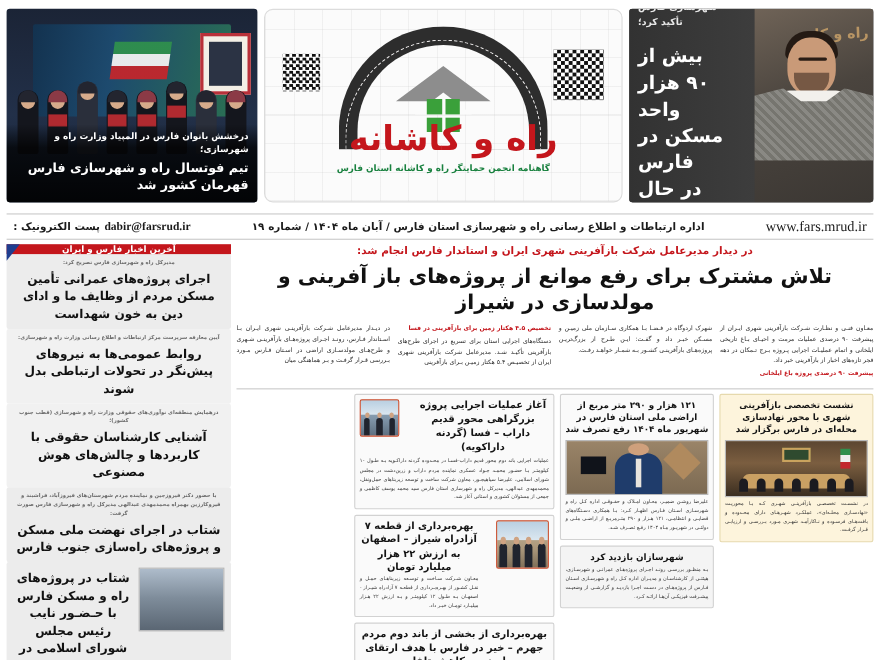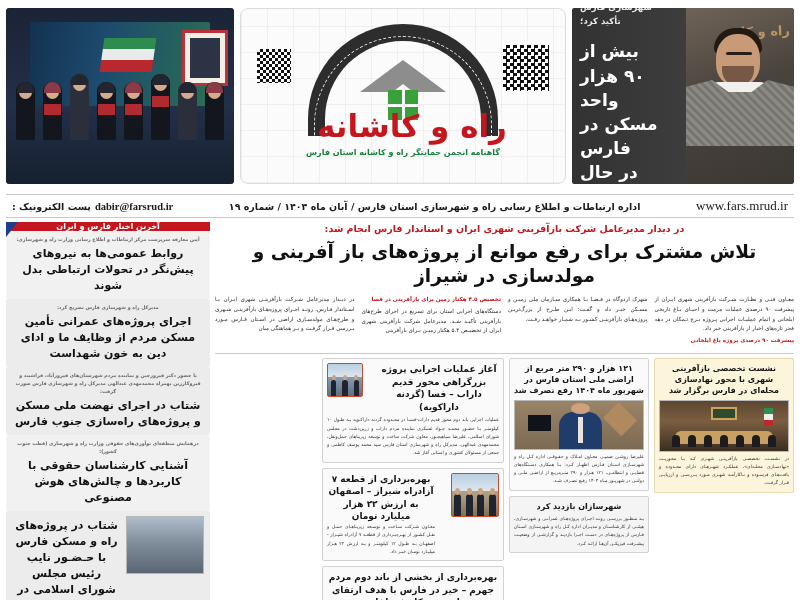--- a/index.html
+++ b/index.html
@@ -262,20 +262,24 @@
           </span>
         <span class="pr-person">
             <i class="pr-badge"></i>
           </span>
         <span class="pr-person tall med"></span>
         <span class="pr-person scarf">
             <i class="pr-badge"></i>
           </span>
         <span class="pr-person"></span>
       </div>
+      <div class="pr-cap">
+        <div class="pr-kicker">درخشش بانوان فارس در المپیاد وزارت راه و شهرسازی؛</div>
+        <div class="pr-head">تیم فوتسال راه و شهرسازی فارس قهرمان کشور شد</div>
+      </div>
     </div>
   </div>
 
   <div class="info-strip">
     <div class="info-left">www.fars.mrud.ir</div>
     <div class="info-center">اداره ارتباطات و اطلاع رسانی راه و شهرسازی استان فارس / آبان ماه ۱۴۰۴ / شماره ۱۹</div>
     <div class="info-right">
       <span class="mail">dabir@farsrud.ir</span>
       <span>پست الکترونیک :</span>
     </div>
@@ -395,39 +399,39 @@
           </div>
 
         </div>
 
       </div>
     </div>
 
     <div class="rail">
       <div class="rail-banner">آخرین اخبار فارس و ایران</div>
 
+      <div class="rail-item alt">
+        <div class="rail-kicker">مدیرکل راه و شهرسازی فارس تصریح کرد:</div>
+        <div class="rail-head">اجرای پروژه‌های عمرانی تأمین مسکن مردم از وظایف ما و ادای دین به خون شهداست</div>
+      </div>
+
       <div class="rail-item">
         <div class="rail-kicker">آیین معارفه سرپرست مرکز ارتباطات و اطلاع رسانی وزارت راه و شهرسازی:</div>
         <div class="rail-head">روابط عمومی‌ها به نیروهای پیش‌نگر در تحولات ارتباطی بدل شوند</div>
       </div>
 
-      <div class="rail-item alt">
-        <div class="rail-kicker">مدیرکل راه و شهرسازی فارس تصریح کرد:</div>
-        <div class="rail-head">اجرای پروژه‌های عمرانی تأمین مسکن مردم از وظایف ما و ادای دین به خون شهداست</div>
-      </div>
-
+
+      <div class="rail-item">
+        <div class="rail-kicker">درهمایش منطقه‌ای نوآوری‌های حقوقی وزارت راه و شهرسازی (قطب جنوب کشور)؛</div>
+        <div class="rail-head">آشنایی کارشناسان حقوقی با کاربردها و چالش‌های هوش مصنوعی</div>
+      </div>
 
       <div class="rail-item alt">
         <div class="rail-kicker">با حضور دکتر فیروزجین و نماینده مردم شهرستان‌های فیروزآباد، فراشبند و قیروکارزین بهمراه محمدمهدی عبدالهی مدیرکل راه و شهرسازی فارس صورت گرفت:</div>
         <div class="rail-head">شتاب در اجرای نهضت ملی مسکن و پروژه‌های راه‌سازی جنوب فارس</div>
-      </div>
-
-      <div class="rail-item">
-        <div class="rail-kicker">درهمایش منطقه‌ای نوآوری‌های حقوقی وزارت راه و شهرسازی (قطب جنوب کشور)؛</div>
-        <div class="rail-head">آشنایی کارشناسان حقوقی با کاربردها و چالش‌های هوش مصنوعی</div>
       </div>
 
       <div class="rail-item alt">
         <div class="rail-photo-row">
           <div class="rail-photo">
             
           </div>
           <div class="rail-head" style="flex:1">شتاب در پروژه‌های راه و مسکن فارس با حـضـور نایب رئیس مجلس شورای اسلامی در فسا، سپیدان و بیضا</div>
         </div>
       </div>

